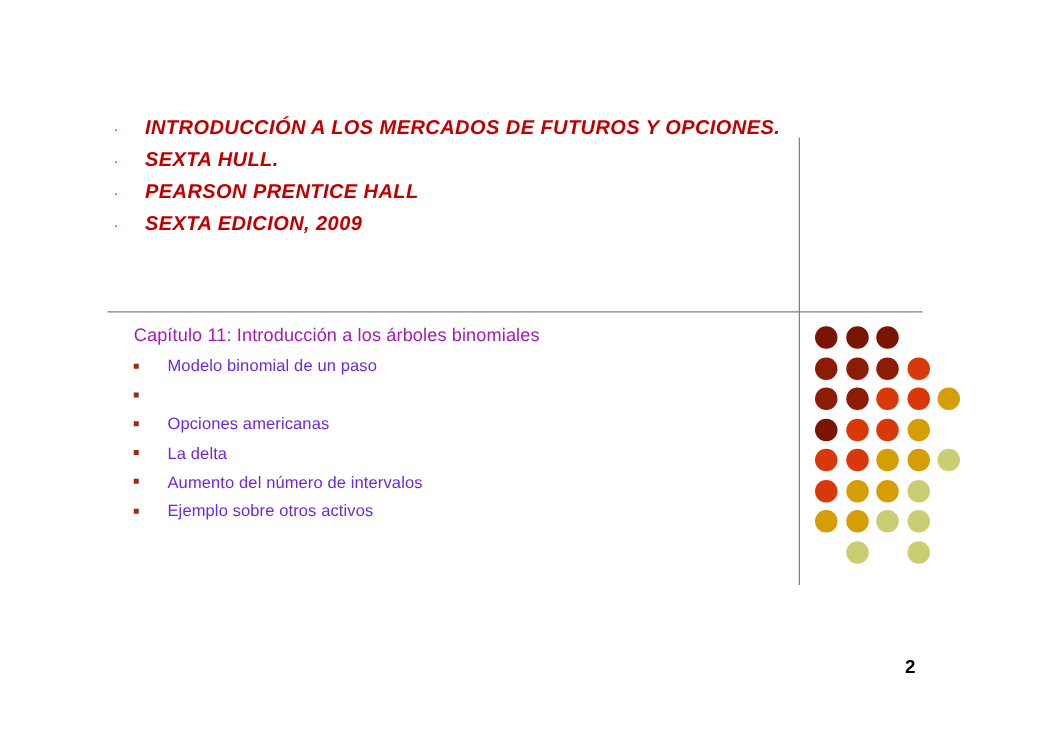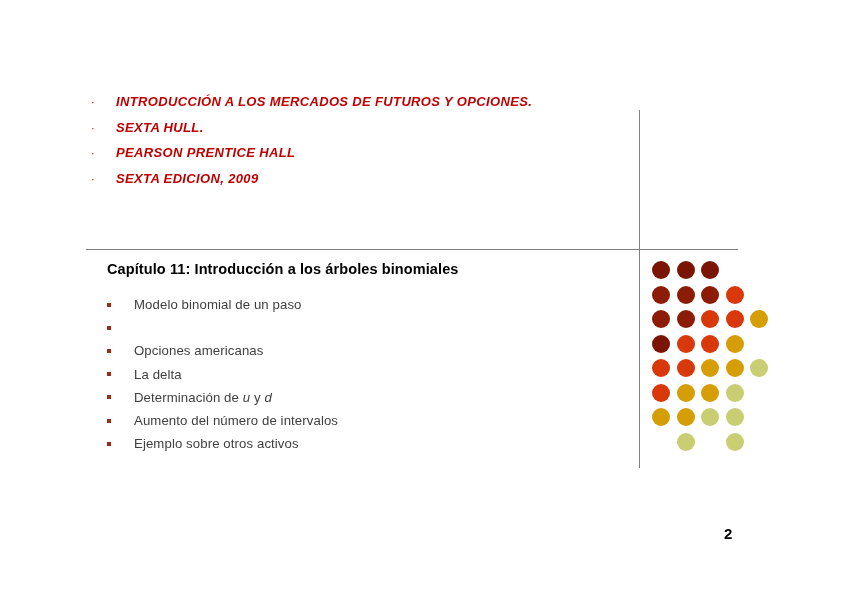--- a/index.html
+++ b/index.html
@@ -40,21 +40,21 @@
     font-size: 11px;
     line-height: 1;
     text-align: left;
     padding-left: 5px;
     box-sizing: border-box;
   }
   .ref-text {
     color: #C00000;
     font-weight: bold;
     font-style: italic;
-    font-size: 13px;
+    font-size: 16px;
     letter-spacing: 0.35px;
     white-space: nowrap;
   }
 
   
   #hrule {
     position: absolute;
     left: 86px;
     top: 249px;
     width: 652px;
@@ -71,46 +71,46 @@
   }
 
   
   #chapter-block {
     position: absolute;
     left: 107px;
     top: 261px;
     width: 480px;
   }
   #chapter-title {
-    color: #000000;
+    color: #a21caf;
     font-size: 14.5px;
-    font-weight: bold;
+    font-weight: normal;
     letter-spacing: 0.1px;
     white-space: nowrap;
-    margin-bottom: 16px;
+    margin-bottom: 4px;
   }
   .topic-row {
     display: flex;
     align-items: center;
     height: 23.2px;
   }
   .topic-bullet {
     flex: 0 0 27px;
     width: 27px;
     display: flex;
     align-items: center;
   }
   .topic-bullet i {
     display: block;
     width: 4px;
     height: 4px;
     background: #9C2B16;
   }
   .topic-text {
-    color: #404040;
+    color: #6d28d9;
     font-size: 13.2px;
     letter-spacing: 0.1px;
     white-space: nowrap;
   }
   .topic-text em { font-style: italic; }
 
   
   #dot-grid {
     position: absolute;
     left: 652px;
@@ -180,26 +180,20 @@
       <span class="topic-bullet">
           <i style="background: rgb(156, 43, 22);"></i>
         </span>
       <span class="topic-text">Opciones americanas</span>
     </div>
     <div class="topic-row">
       <span class="topic-bullet">
           <i style="background: rgb(156, 43, 22);"></i>
         </span>
       <span class="topic-text">La delta</span>
-    </div>
-    <div class="topic-row">
-      <span class="topic-bullet">
-          <i style="background: rgb(156, 43, 22);"></i>
-        </span>
-      <span class="topic-text"><span>Determinación de </span><em>u</em><span> y </span><em>d</em></span>
     </div>
     <div class="topic-row">
       <span class="topic-bullet">
           <i style="background: rgb(156, 43, 22);"></i>
         </span>
       <span class="topic-text">Aumento del número de intervalos</span>
     </div>
     <div class="topic-row">
       <span class="topic-bullet">
           <i style="background: rgb(156, 43, 22);"></i>

